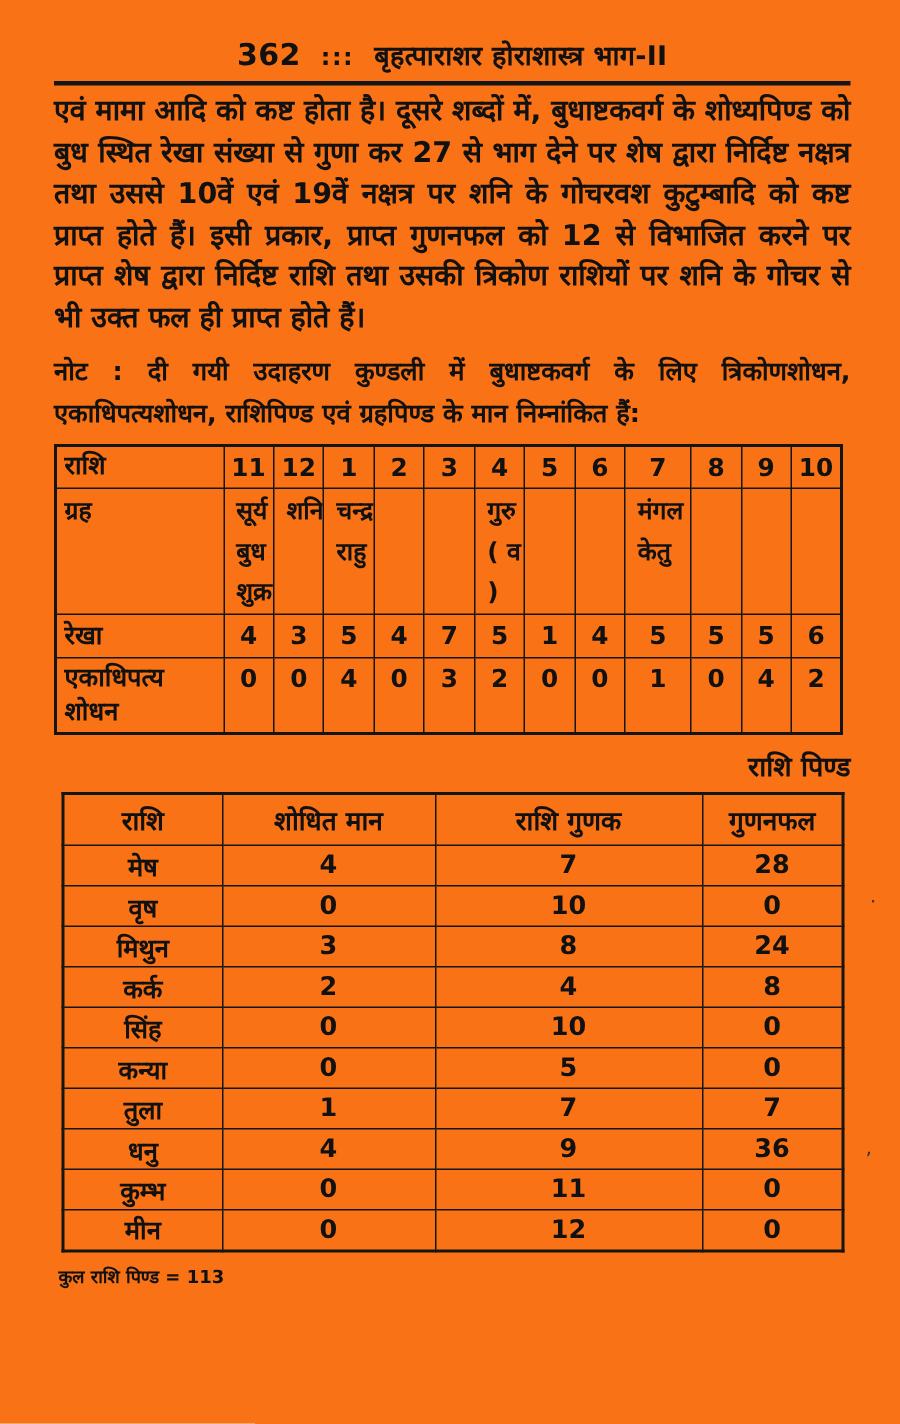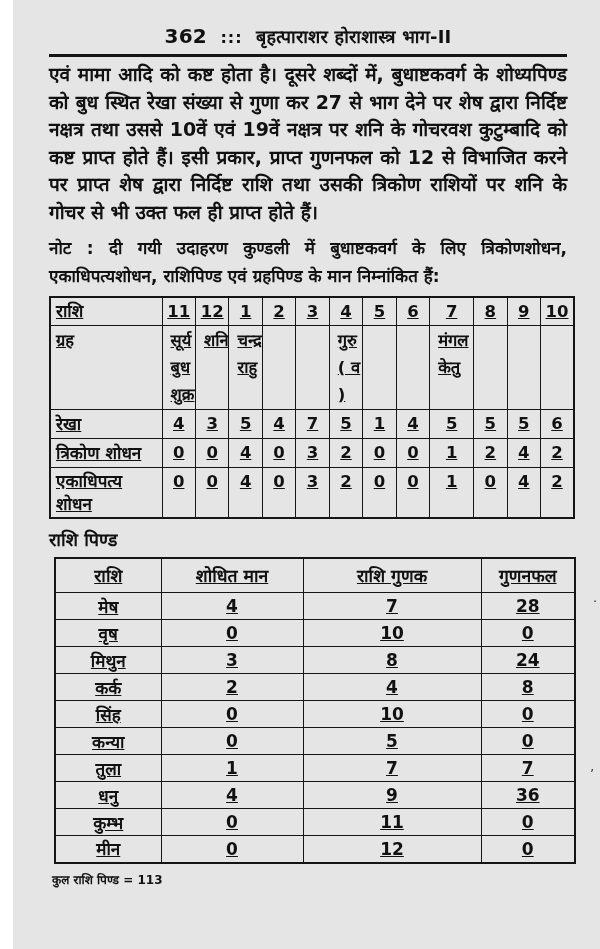--- a/index.html
+++ b/index.html
@@ -7,22 +7,21 @@
   body {
     width: 600px; height: 949px;
     font-family: "DejaVu Sans", sans-serif;
     color: #111;
     position: relative;
     overflow: hidden;
   }
   .page {
     position: absolute; inset: 0;
     padding: 24px 33px 0 36px;
-    background: #e5e5e5;
-    margin-left: 13px;
+    background: #f97316;
   }
   
   .header-line {
     text-align: center;
     font-weight: bold;
     font-size: 18px;
     letter-spacing: 0.2px;
     margin-bottom: 6px;
     white-space: nowrap;
   }
@@ -43,21 +42,21 @@
     margin-top: 2px;
   }
   .note-para {
     font-size: 17px;
     line-height: 27.5px;
     font-weight: bold;
     text-align: justify;
     margin-top: 9px;
   }
   
-  table { border-collapse: collapse; text-decoration: underline; }
+  table { border-collapse: collapse; }
   .t1 {
     width: 526px;
     margin-top: 6px;
     table-layout: fixed;
     border: 2px solid #151515;
   }
   .t1 td {
     border: 1.5px solid #151515;
     font-size: 16.5px;
     font-weight: bold;
@@ -81,21 +80,21 @@
     white-space: pre-line;
     line-height: 27px;
     font-size: 16.5px;
   }
   .t1 tr.r-grah td.lbl { padding-left: 5px; }
   .t1 tr.r-rekha td, .t1 tr.r-trikona td { height: 29px; }
   .t1 tr.r-ekadhi td { height: 50px; vertical-align: top; line-height: 23px; padding-top: 2px; }
   .t1 tr.r-ekadhi td.lbl { line-height: 23px; }
   
   .section-title {
-    text-align: left;
+    text-align: right;
     font-size: 18px;
     font-weight: bold;
     margin: 8px 0 6px 0;
   }
   
   .t2 {
     width: 520px;
     margin-left: 5px;
     table-layout: fixed;
     border: 2px solid #151515;
@@ -196,35 +195,20 @@
           <td>5</td>
           <td>4</td>
           <td>7</td>
           <td>5</td>
           <td>1</td>
           <td>4</td>
           <td>5</td>
           <td>5</td>
           <td>5</td>
           <td>6</td>
-        </tr>
-        <tr class="r-trikona">
-          <td class="lbl">त्रिकोण शोधन</td>
-          <td>0</td>
-          <td>0</td>
-          <td>4</td>
-          <td>0</td>
-          <td>3</td>
-          <td>2</td>
-          <td>0</td>
-          <td>0</td>
-          <td>1</td>
-          <td>2</td>
-          <td>4</td>
-          <td>2</td>
         </tr>
         <tr class="r-ekadhi">
           <td class="lbl">एकाधिपत्य शोधन</td>
           <td>0</td>
           <td>0</td>
           <td>4</td>
           <td>0</td>
           <td>3</td>
           <td>2</td>
           <td>0</td>

